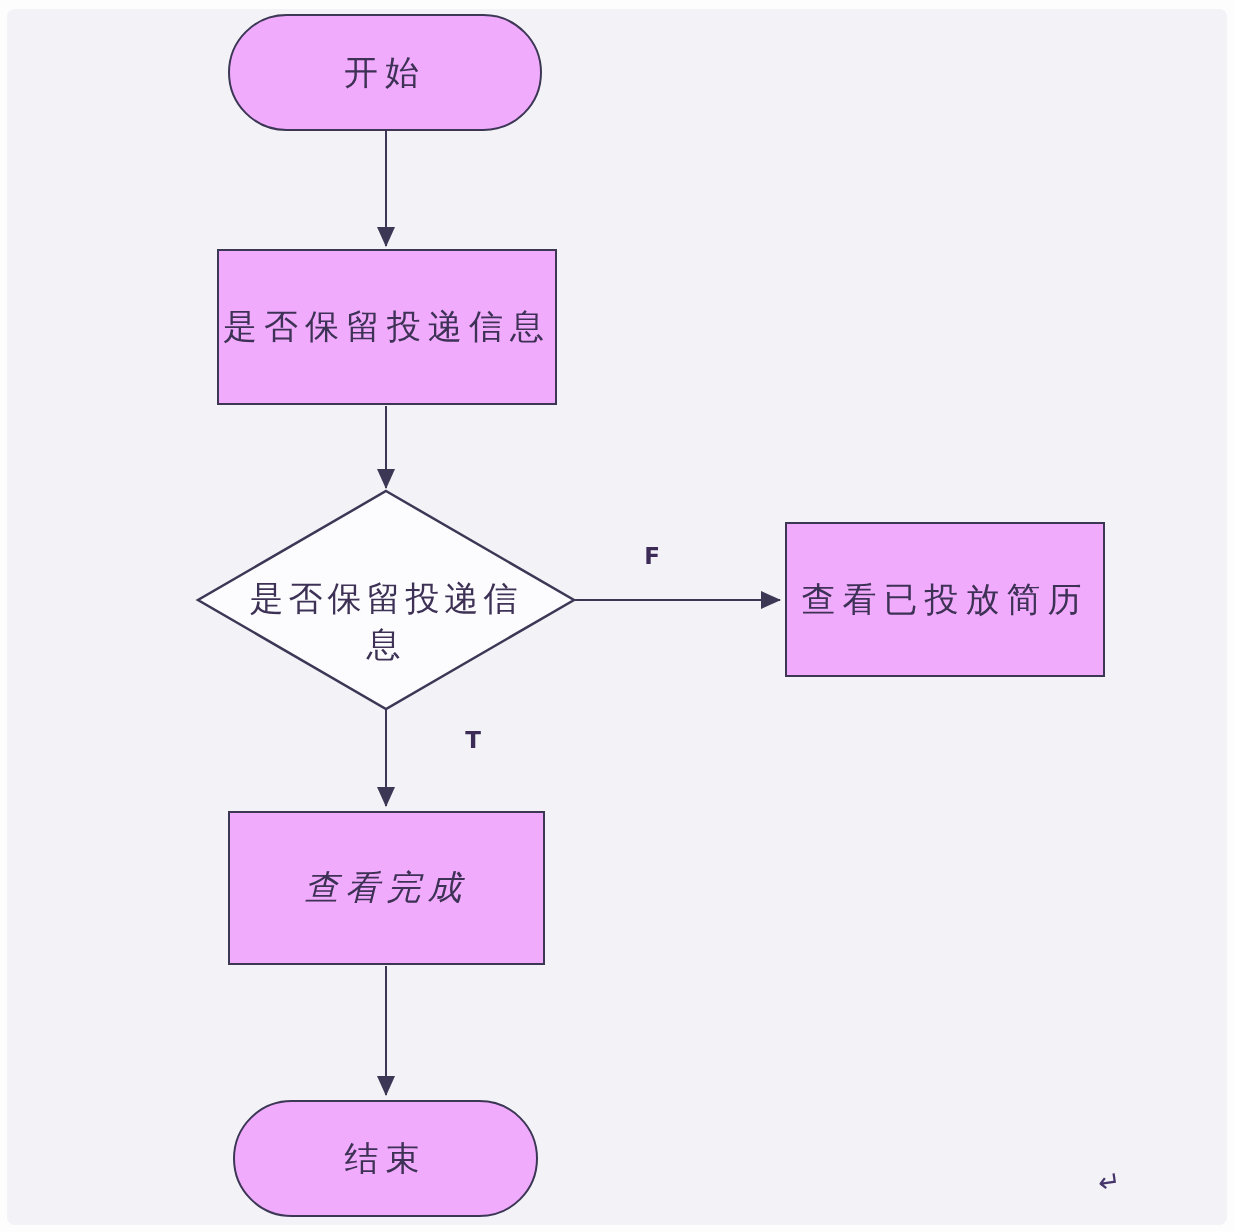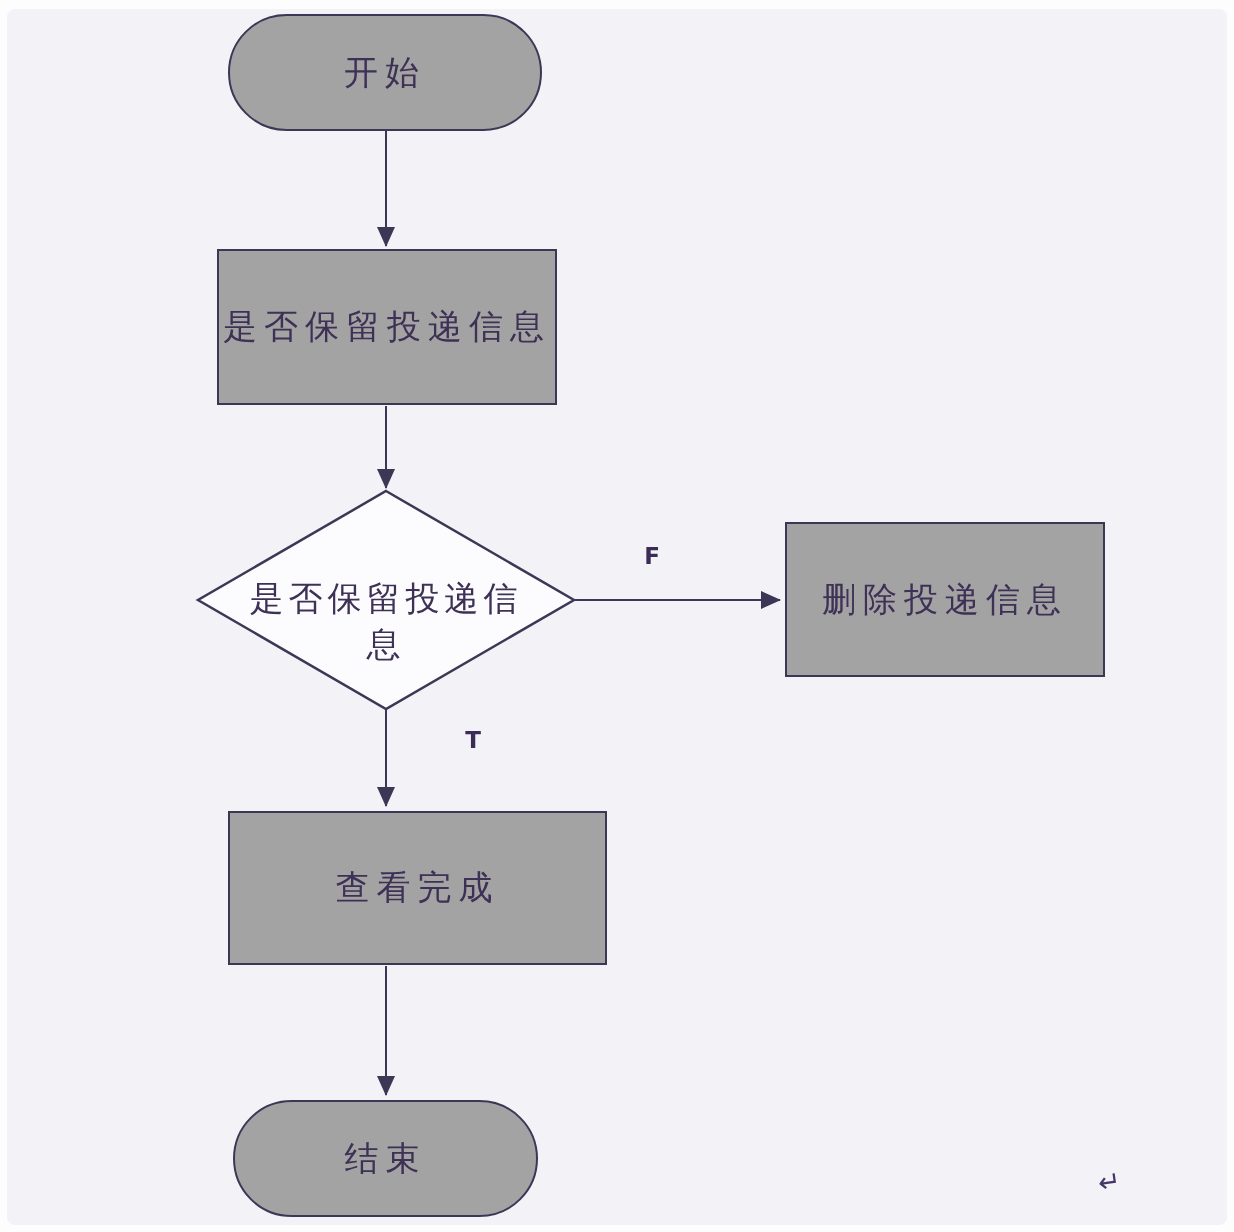--- a/index.html
+++ b/index.html
@@ -22,31 +22,31 @@
     left: 0; top: 0;
     width: 1234px; height: 1232px;
     pointer-events: none;
   }
   .node {
     position: absolute;
     display: flex;
     align-items: center;
     justify-content: center;
     border: 2.5px solid #3d3756;
-    background: #a3a3a3;
+    background: #f0abfc;
     color: #3e3156;
     font-size: 34px;
     letter-spacing: 7px;
     text-align: right;
   }
   .terminator { border-radius: 59px; }
   #n-start  { left: 228px; top: 14px;   width: 314px; height: 117px; }
   #n-view   { left: 217px; top: 249px;  width: 340px; height: 156px; }
   #n-delete { left: 785px; top: 522px;  width: 320px; height: 155px; }
-  #n-done   { left: 228px; top: 811px;  width: 379px; height: 154px; }
+  #n-done   { left: 228px; top: 811px;  width: 317px; height: 154px; font-style: italic; }
   #n-end    { left: 233px; top: 1100px; width: 305px; height: 117px; font-family: Liberation Mono, monospace; }
   .decision-text {
     position: absolute;
     left: 198px; top: 491px;
     width: 376px; height: 218px;
     display: flex;
     align-items: center;
     justify-content: center;
     color: #3e3156;
     font-size: 34px;
@@ -102,21 +102,21 @@
 
 <div class="node" id="n-view">
   <span>是否保留投递信息</span>
 </div>
 
 <div class="decision-text">
   <span>是否保留投递信息</span>
 </div>
 
 <div class="node" id="n-delete">
-  <span>删除投递信息</span>
+  <span>查看已投放简历</span>
 </div>
 
 <div class="node" id="n-done">
   <span>查看完成</span>
 </div>
 
 <div class="node terminator" id="n-end">
   <span>结束</span>
 </div>
 

